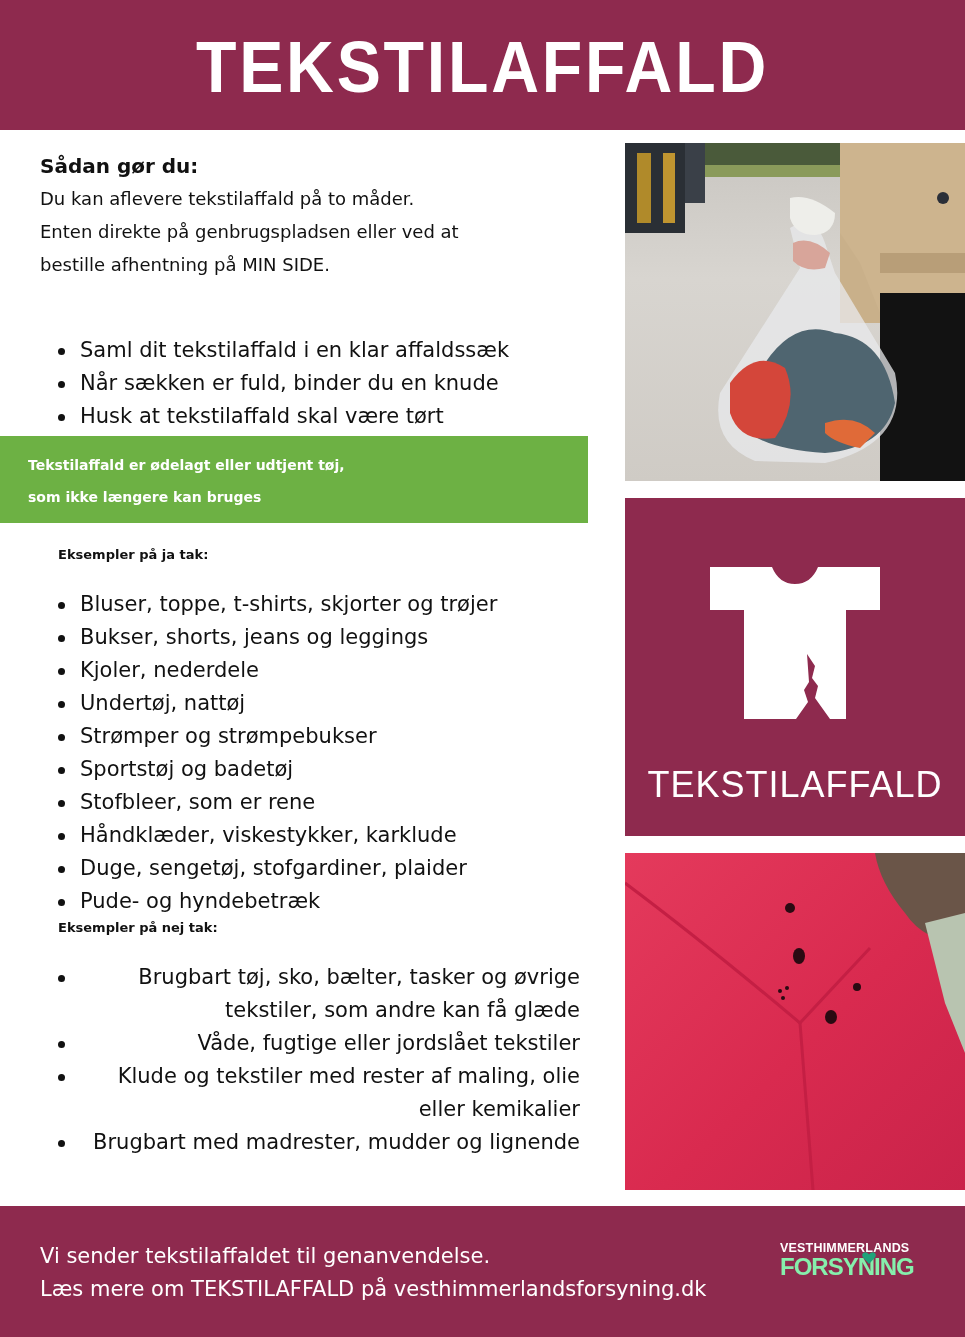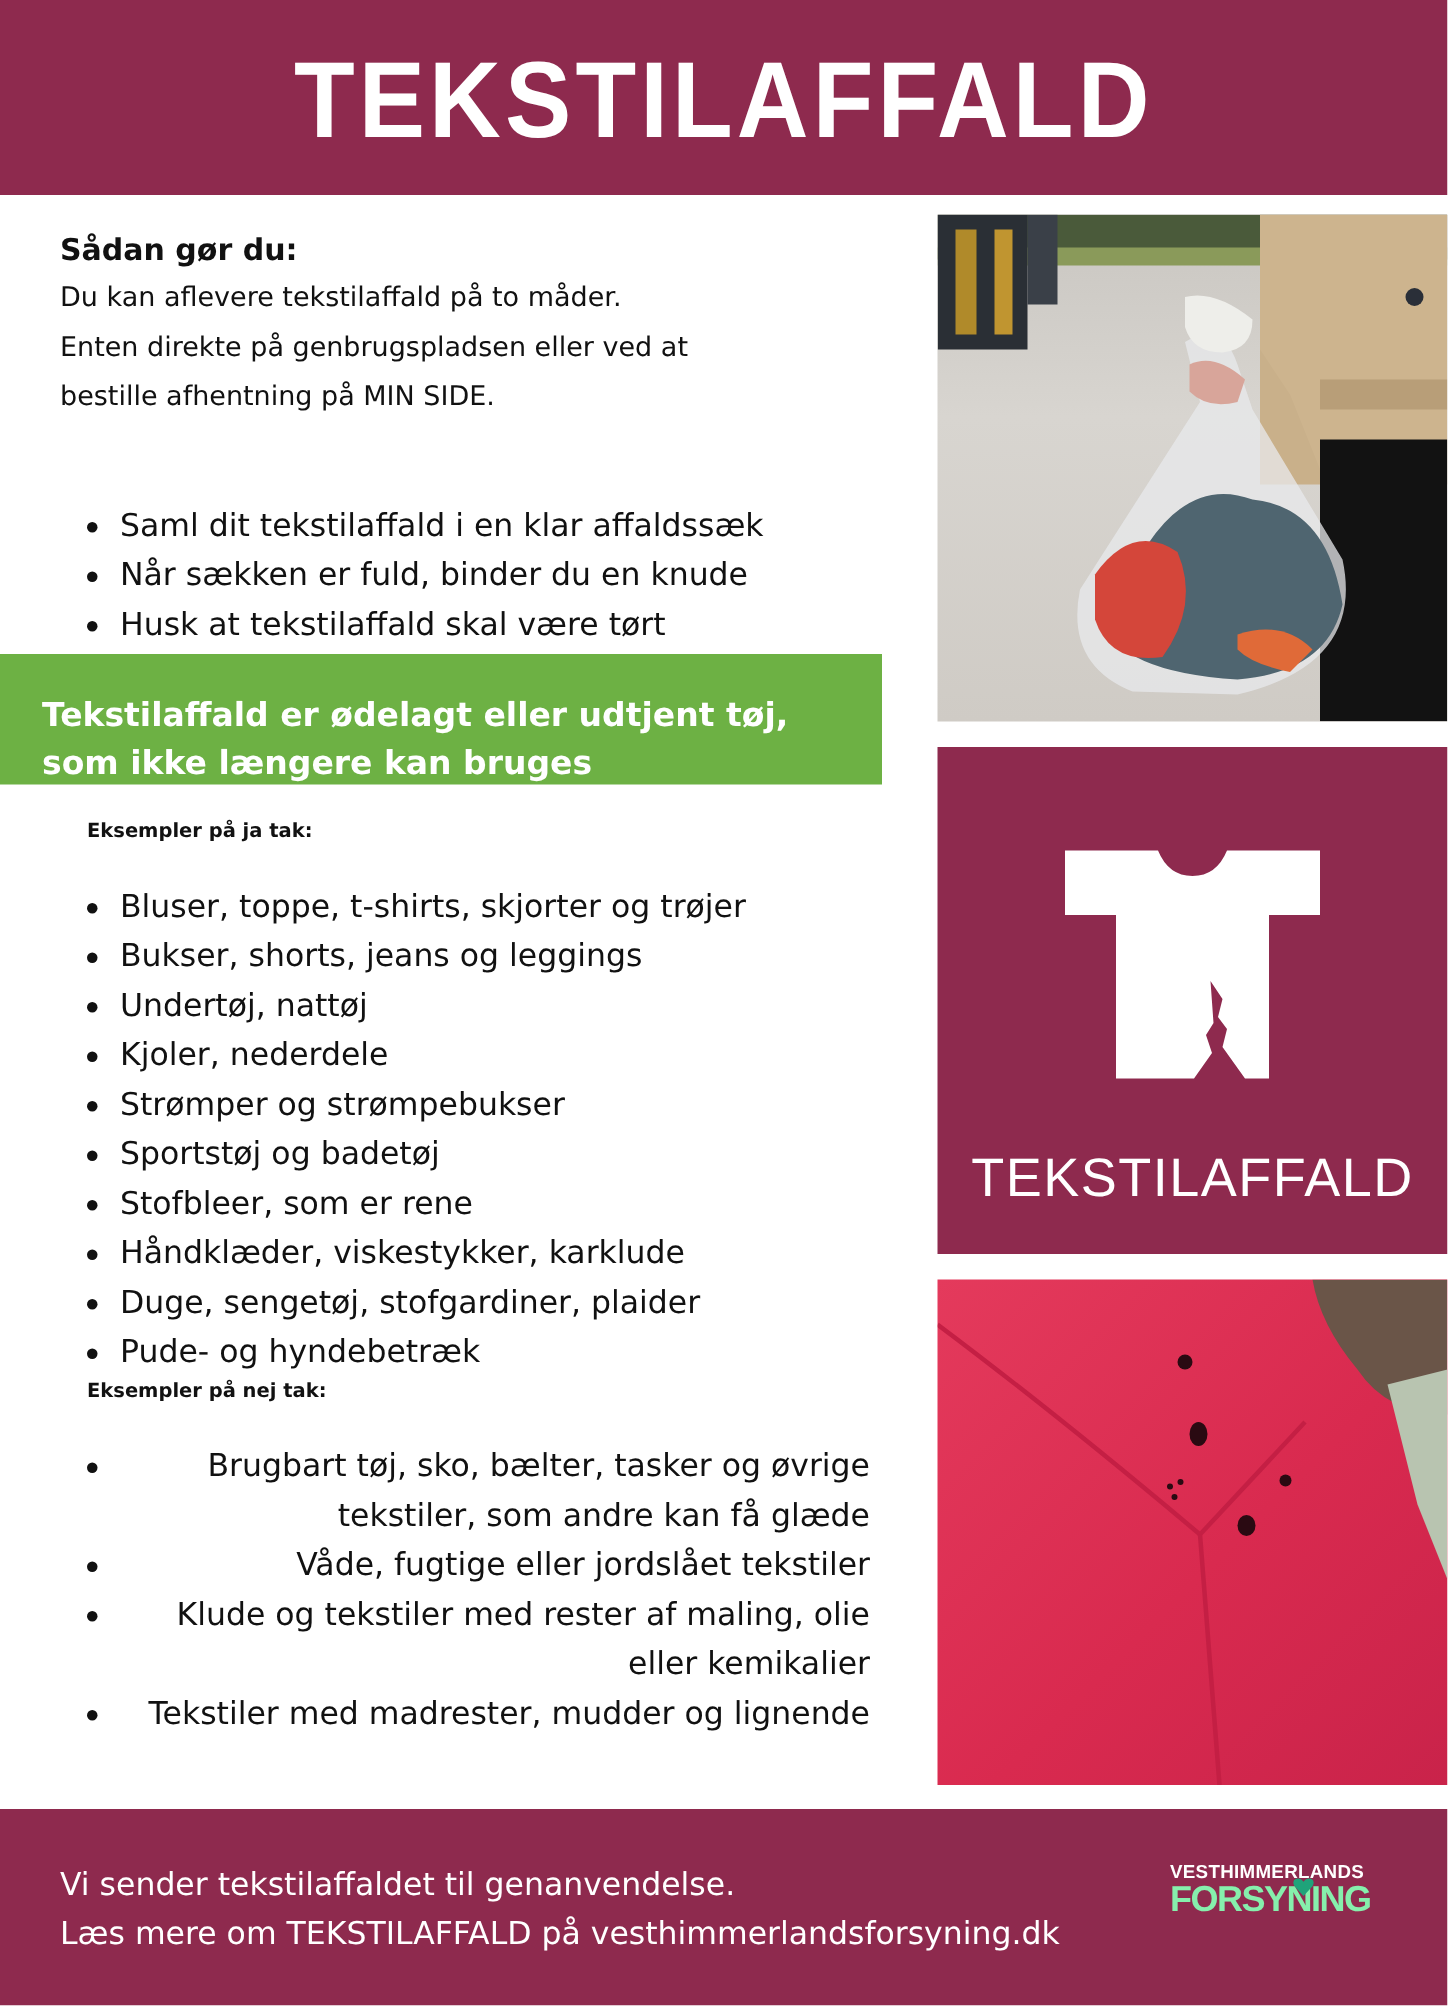--- a/index.html
+++ b/index.html
@@ -25,22 +25,22 @@
   }
   ul.bullets li::before {
     content: ""; position: absolute; left: 18px; top: 14px; width: 7px; height: 7px;
     border-radius: 50%; background: #111111;
   }
 
   .steps { position: absolute; left: 40px; top: 318px; width: 560px; }
 
   .green-band {
     position: absolute; left: 0; top: 436px; width: 588px; height: 87px;
-    background: #6db144; color: #ffffff; padding: 26px 0 0 28px;
-    font-weight: 700; font-size: 22px; line-height: 32px;
+    background: #6db144; color: #ffffff; padding: 13px 0 0 28px;
+    font-weight: 700; font-size: 14px; line-height: 32px;
   }
 
   .yes-section { position: absolute; left: 40px; top: 538px; width: 560px; }
   .no-section { position: absolute; left: 40px; top: 911px; width: 560px; }
   .section-heading { font-weight: 700; font-size: 13px; line-height: 34px; padding-left: 18px; }
 
   .photo {
     position: absolute; left: 625px; width: 340px; overflow: hidden;
   }
   .photo1 { top: 143px; height: 338px; background: linear-gradient(180deg, #c9c6c1 0%, #d8d5d0 40%, #cfcbc5 100%); }
@@ -100,38 +100,38 @@
 <div class="green-band">
   <div>Tekstilaffald er ødelagt eller udtjent tøj,</div>
   <div>som ikke længere kan bruges</div>
 </div>
 
 <div class="yes-section">
   <div class="section-heading">Eksempler på ja tak:</div>
   <ul class="bullets">
     <li>Bluser, toppe, t-shirts, skjorter og trøjer</li>
     <li>Bukser, shorts, jeans og leggings</li>
+    <li>Kjoler, nederdele</li>
     <li>Undertøj, nattøj</li>
-    <li>Kjoler, nederdele</li>
     <li>Strømper og strømpebukser</li>
     <li>Sportstøj og badetøj</li>
     <li>Stofbleer, som er rene</li>
     <li>Håndklæder, viskestykker, karklude</li>
     <li>Duge, sengetøj, stofgardiner, plaider</li>
     <li>Pude- og hyndebetræk</li>
   </ul>
 </div>
 
 <div class="no-section">
   <div class="section-heading">Eksempler på nej tak:</div>
   <ul class="bullets" style="width:540px;text-align:right;">
     <li>Brugbart tøj, sko, bælter, tasker og øvrige tekstiler, som andre kan få glæde</li>
     <li>Våde, fugtige eller jordslået tekstiler</li>
     <li>Klude og tekstiler med rester af maling, olie eller kemikalier</li>
-    <li>Tekstiler med madrester, mudder og lignende</li>
+    <li>Brugbart med madrester, mudder og lignende</li>
   </ul>
 </div>
 
 <div class="photo photo1">
   <svg width="340" height="338" viewBox="0 0 340 338">
     <rect x="0" y="0" width="340" height="30" fill="#4a5a3a"></rect>
     <rect x="0" y="22" width="340" height="12" fill="#8a9a5a"></rect>
     <rect x="0" y="0" width="60" height="90" fill="#2a2f35"></rect>
     <rect x="12" y="10" width="14" height="70" fill="#b08a2a"></rect>
     <rect x="38" y="10" width="12" height="70" fill="#c09530"></rect>

